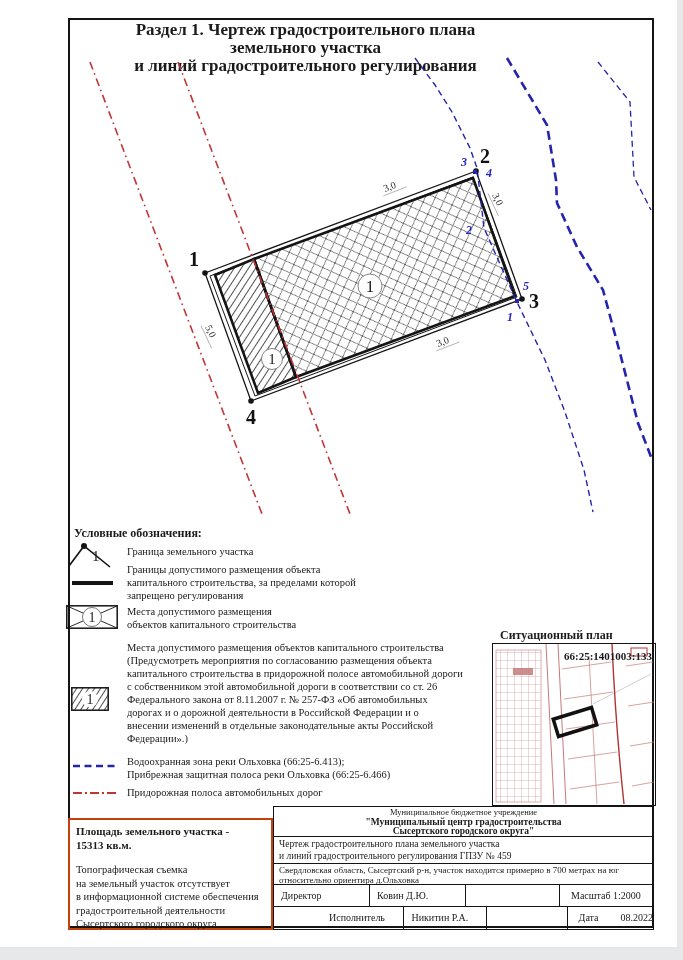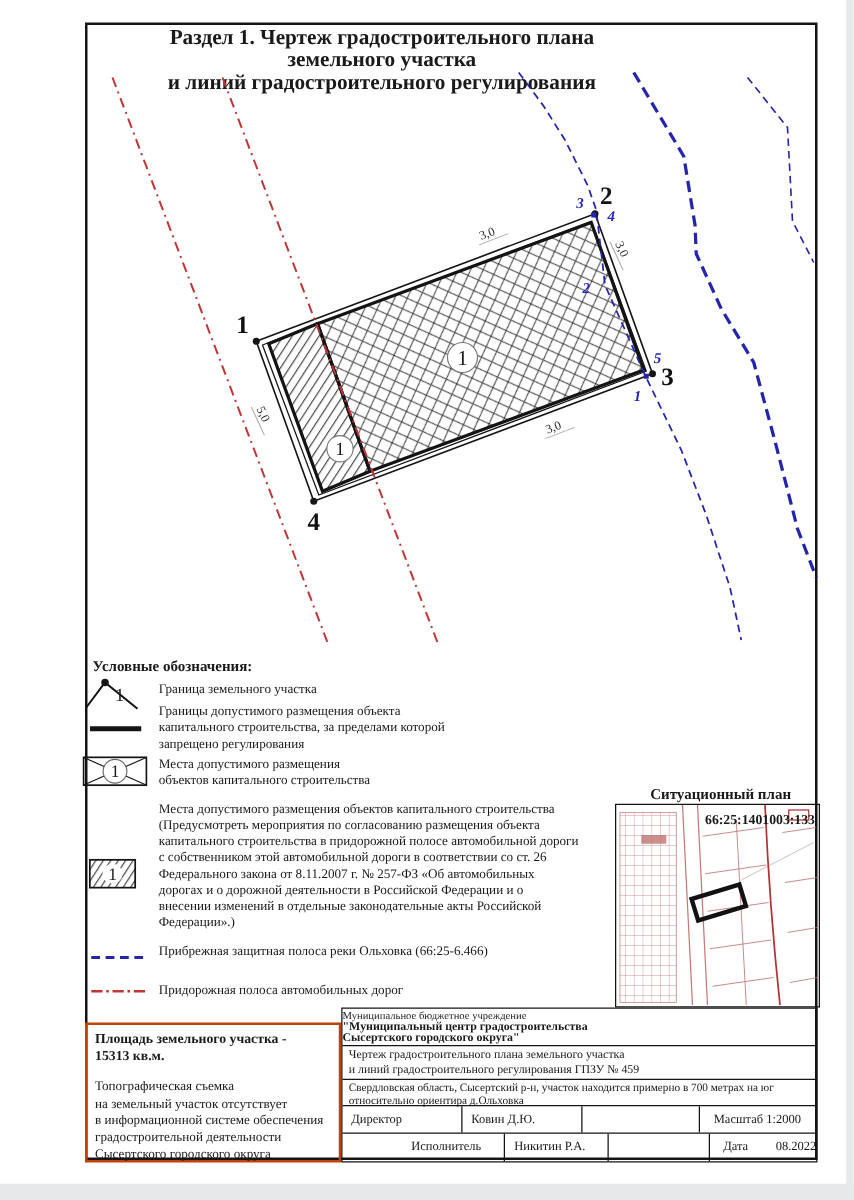--- a/index.html
+++ b/index.html
@@ -21,29 +21,29 @@
   .lg-text{left:127px;font-size:10.5px;line-height:12.8px;}
   .lg-par{left:127px;top:641px;width:336px;font-size:10.5px;line-height:13px;text-align:left;}
   .thickline{left:72px;top:581px;width:41px;height:4px;background:#141414;}
   
   #area-box{left:68px;top:818px;width:205px;height:112px;border:2px solid #c2410c;
     box-sizing:border-box;padding:4px 6px;}
   #area-box .b{font-weight:bold;font-size:11px;line-height:14px;}
   #area-box .n{font-size:10.5px;line-height:13.6px;}
   #area-box .gap{height:11px;}
   
-  #sit-title{left:500px;top:628px;width:153px;text-align:center;font-weight:bold;font-size:12px;}
+  #sit-title{left:500px;top:628px;width:153px;text-align:left;font-weight:bold;font-size:12px;}
   #sit-box{left:492px;top:643px;width:164px;height:163px;border:1.5px solid #141414;box-sizing:border-box;overflow:hidden;}
   #sit-cadastral{left:540px;top:650px;width:112px;text-align:right;font-weight:bold;font-size:11px;}
   
   #stamp{left:273px;top:806px;width:381px;height:124px;border:1.5px solid #141414;
     box-sizing:border-box;display:flex;flex-direction:column;}
   .srow{border-bottom:1.2px solid #141414;box-sizing:border-box;}
   .srow:last-child{border-bottom:none;padding-left:48px;}
-  #s-r1{height:30px;padding-top:1px;}
+  #s-r1{height:30px;text-align:center;padding-top:1px;}
   #s-r1 .sm{font-size:8.5px;line-height:9.5px;}
   #s-r1 .bd{font-weight:bold;font-size:9.5px;line-height:9.8px;}
   #s-r2{height:27px;padding:2px 5px 0 5px;font-size:9.5px;line-height:11.5px;}
   #s-r3{height:21px;padding:1px 5px 0 5px;font-size:9px;line-height:10px;}
   #s-r4,#s-r5{height:22px;display:flex;justify-content:center;}
   #s-r5{flex:1;}
   .scell{box-sizing:border-box;border-right:1.2px solid #141414;padding:5px 0 0 7px;font-size:10px;}
   .scell.c1{width:96px;}
   .scell.c2{width:96px;}
   .scell.c3{width:94px;}
@@ -187,20 +187,21 @@
   <rect x="0.8" y="0.8" width="36.4" height="22.4" fill="url(#lgdh)" stroke="#141414" stroke-width="1.5"></rect>
   <circle cx="19" cy="12" r="8" fill="#ffffff"></circle>
   <text x="19" y="16.8" font-size="14" text-anchor="middle" font-family="Liberation Serif,serif" fill="#1a1a1a">1</text>
 </svg>
 <div class="abs lg-par">Места допустимого размещения объектов капитального строительства (Предусмотреть мероприятия по согласованию размещения объекта капитального строительства в придорожной полосе автомобильной дороги с собственником этой автомобильной дороги в соответствии со ст. 26 Федерального закона от 8.11.2007 г. № 257-ФЗ «Об автомобильных дорогах и о дорожной деятельности в Российской Федерации и о внесении изменений в отдельные законодательные акты Российской Федерации».)</div>
 
 <svg class="abs" width="48" height="8" style="left:72px;top:762px;">
   <line x1="1" y1="4" x2="47" y2="4" stroke="#2424ad" stroke-width="2.4" stroke-dasharray="7 4.5"></line>
 </svg>
 <div class="abs lg-text" style="top:756px;">
+  <div>Водоохранная зона реки Ольховка (66:25-6.413);</div>
   <div>Прибрежная защитная полоса реки Ольховка (66:25-6.466)</div>
 </div>
 
 <svg class="abs" width="48" height="8" style="left:72px;top:789px;">
   <line x1="1" y1="4" x2="47" y2="4" stroke="#c23535" stroke-width="2" stroke-dasharray="9 3 2 3"></line>
 </svg>
 <div class="abs lg-text" style="top:787px;">Придорожная полоса автомобильных дорог</div>
 
 <div class="abs" id="area-box">
   <div class="b">Площадь земельного участка -</div>

